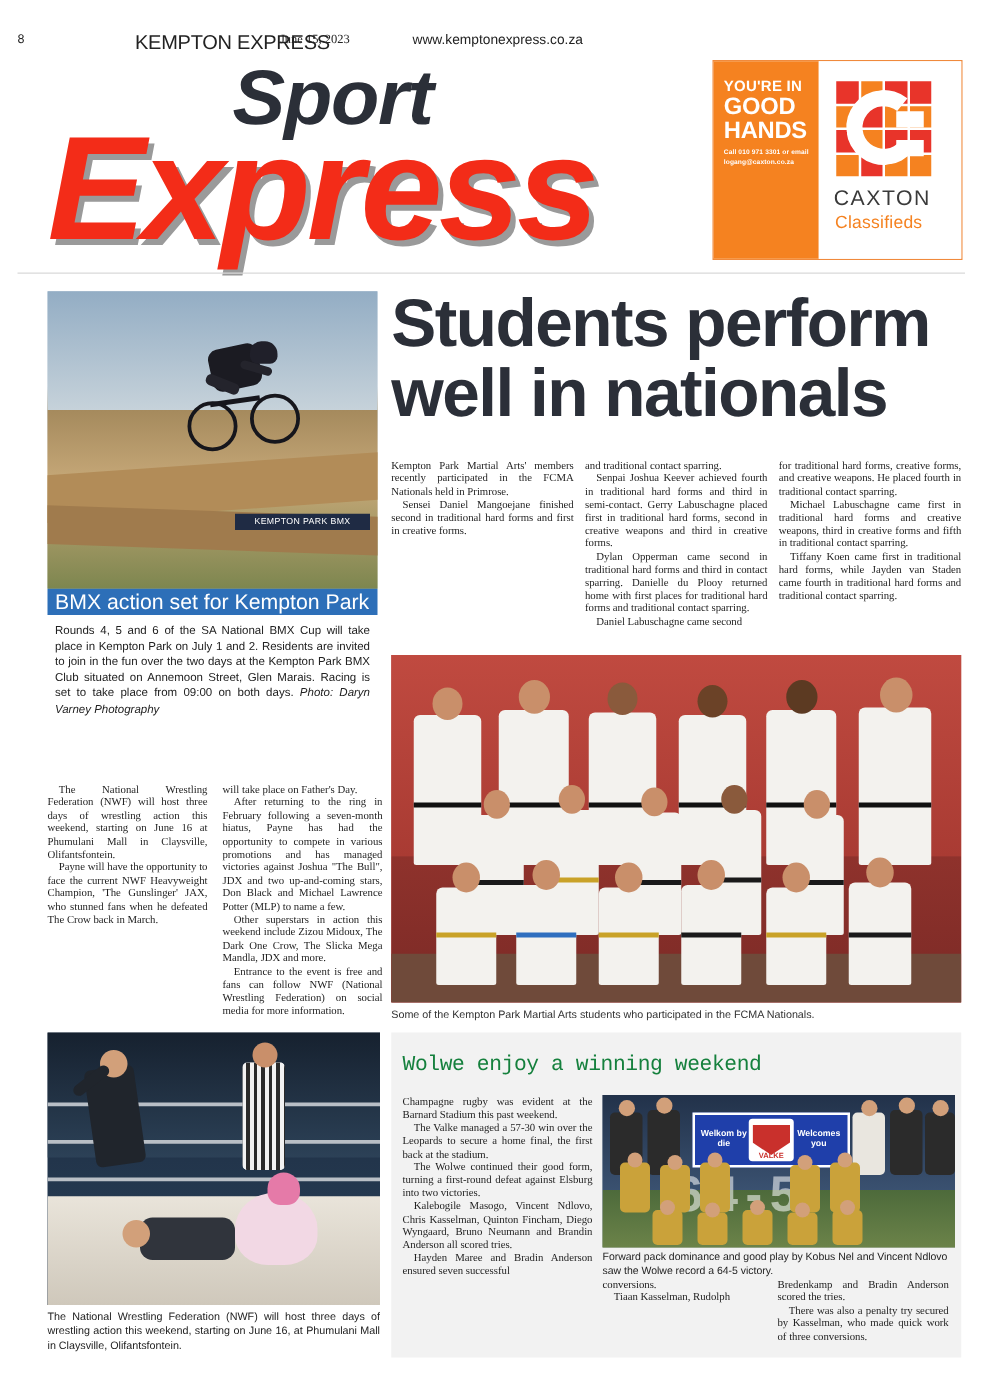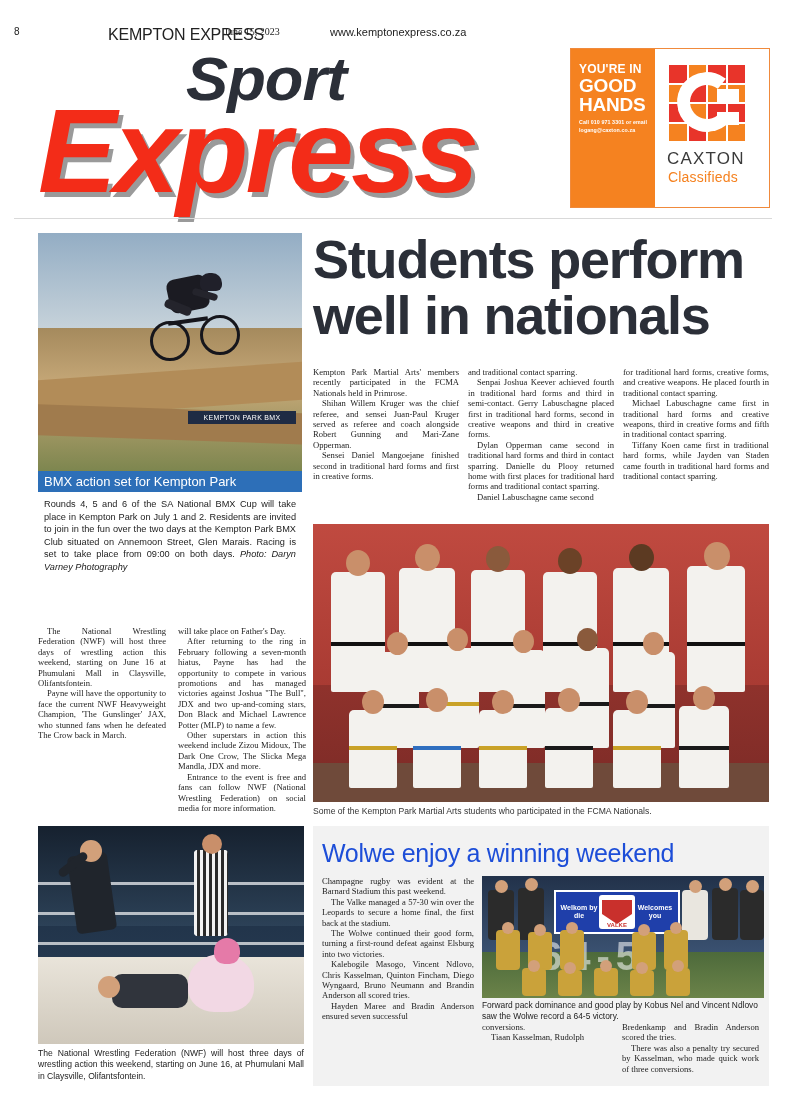--- a/index.html
+++ b/index.html
@@ -243,21 +243,21 @@
     background:#1f2b44; color:#fff; font-family:"Liberation Sans", sans-serif;
     font-size:7px; text-align:center; line-height:13px; letter-spacing:0.3px;
   }
   .bmx-caption-bar {
     position: absolute;
     left: 38px; top: 471px;
     width: 264px; height: 21px;
     background: #2d6fb8;
     color: #ffffff;
     font-family: "Liberation Sans", sans-serif;
-    font-size: 13px;
+    font-size: 17px;
     line-height: 21px;
     padding-left: 6px;
     box-sizing: border-box;
     white-space: nowrap;
   }
   .bmx-caption-body {
     position: absolute;
     left: 38px; top: 494px;
     width: 264px;
     font-family: "Liberation Sans", sans-serif;
@@ -359,24 +359,24 @@
   .wolwe-box {
     position: absolute;
     left: 313px; top: 826px;
     width: 456px; height: 260px;
     background: #f2f2f2;
   }
   .wolwe-head {
     position: absolute;
     left: 322px; top: 838px;
     width: 440px;
-    font-family: Liberation Sans, sans-serif;
-    font-size: 25px;
+    font-family: Liberation Mono, monospace;
+    font-size: 17px;
     line-height: 30px;
-    color: #1d4ed8;
+    color: #15803d;
     letter-spacing: -0.3px;
   }
   .wolwe-col-left {
     position: absolute;
     left: 322px; top: 876px;
     width: 152px;
   }
   .rugby-photo {
     position: absolute;
     left: 482px; top: 876px;
@@ -574,21 +574,20 @@
   </div>
 
   <div class="students-head">
     <div>Students perform</div>
     <div>well in nationals</div>
   </div>
 
   <div class="students-cols">
     <div class="col bodytext">
       <p class="first">Kempton Park Martial Arts' members recently participated in the FCMA Nationals held in Primrose.</p>
-      <p>Shihan Willem Kruger was the chief referee, and sensei Juan-Paul Kruger served as referee and coach alongside Robert Gunning and Mari-Zane Opperman.</p>
       <p>Sensei Daniel Mangoejane finished second in traditional hard forms and first in creative forms.</p>
     </div>
     <div class="col bodytext">
       <p class="first">and traditional contact sparring.</p>
       <p>Senpai Joshua Keever achieved fourth in traditional hard forms and third in semi-contact. Gerry Labuschagne placed first in traditional hard forms, second in creative weapons and third in creative forms.</p>
       <p>Dylan Opperman came second in traditional hard forms and third in contact sparring. Danielle du Plooy returned home with first places for traditional hard forms and traditional contact sparring.</p>
       <p>Daniel Labuschagne came second</p>
     </div>
     <div class="col bodytext">
       <p class="first">for traditional hard forms, creative forms, and creative weapons. He placed fourth in traditional contact sparring.</p>

